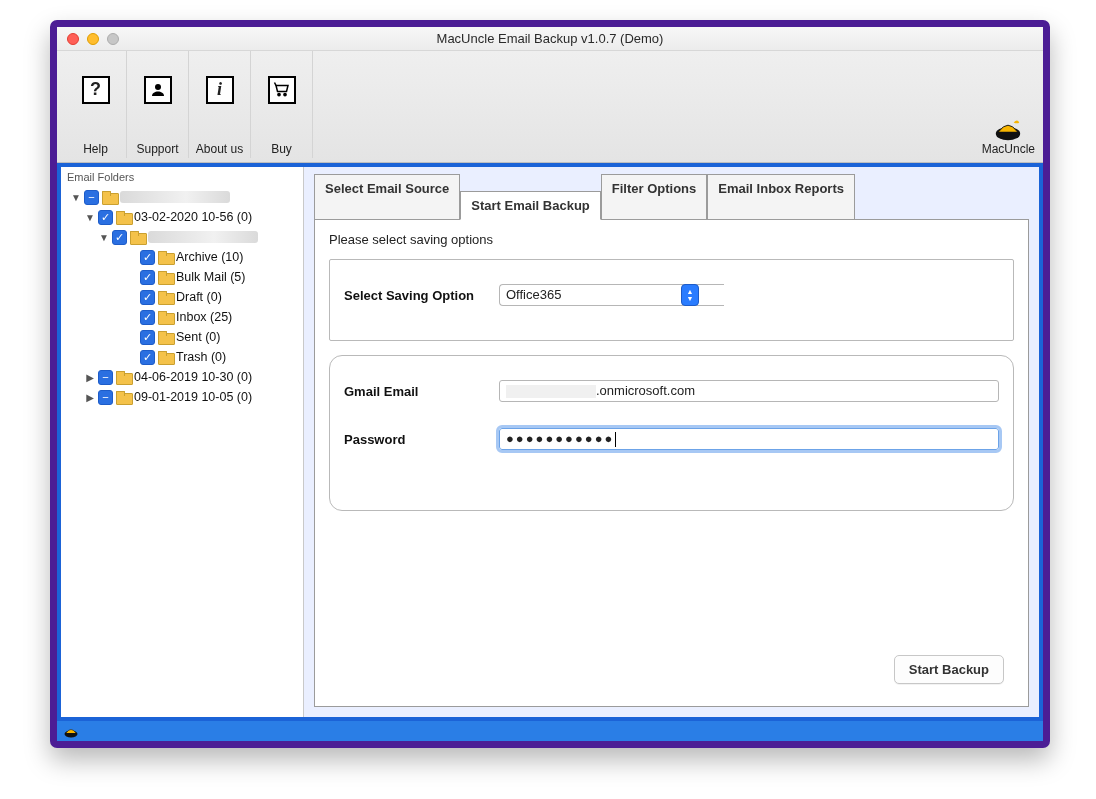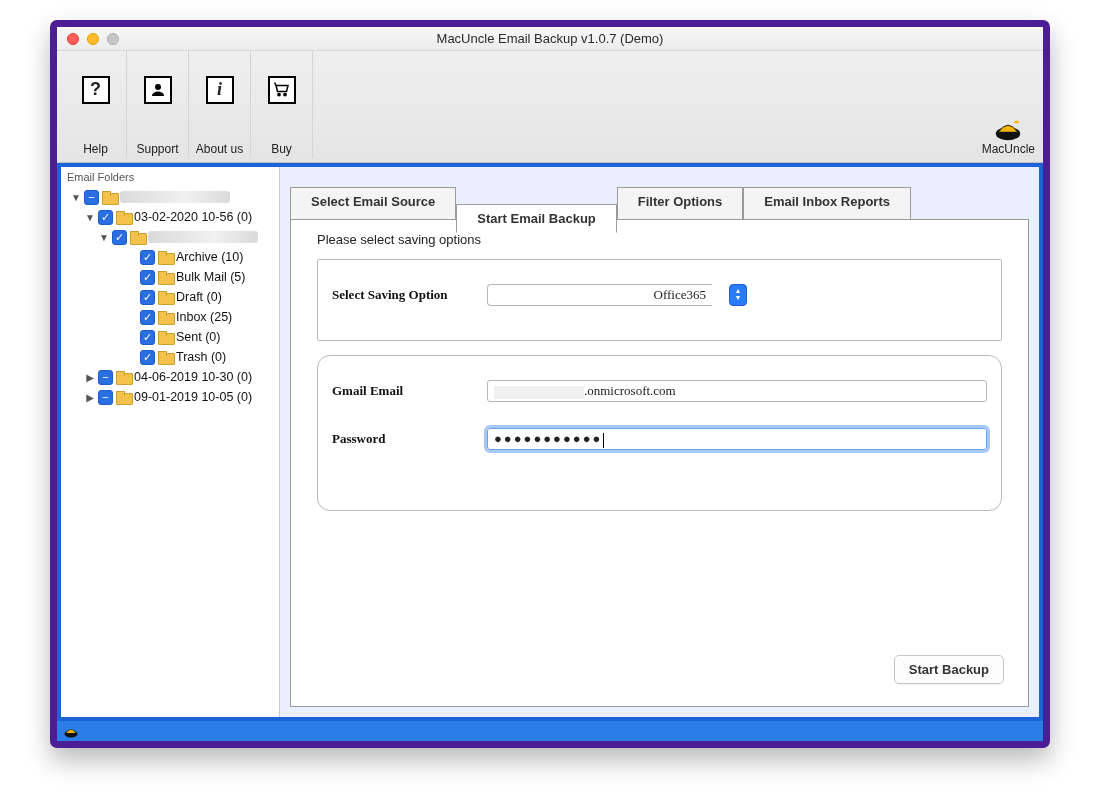--- a/index.html
+++ b/index.html
@@ -140,59 +140,58 @@
     padding:6px 10px 10px 10px;
     background:#eaefff;
     position:relative;
     display:flex;
     flex-direction:column;
   }
   .tabbar { display:flex; gap:0; }
   .tab {
     border:1px solid #9b9b9b;
     background:#f4f4f4;
-    padding:6px 20px;
+    padding:6px 10px;
     font-size:13px;
     font-weight:bold;
     color:#333;
     cursor:pointer;
     position:relative;
-    top:14px;
+    top:1px;
   }
   .tab + .tab { border-left:1px solid #9b9b9b; }
   .tab.active {
     background:#ffffff;
     border-bottom:1px solid #ffffff;
     z-index:2;
     margin-top:17px;
   }
   .tab:not(.active){ font-weight:600; }
   .tabpanel {
     border:1px solid #9b9b9b;
     background:#ffffff;
     flex:1;
-    padding:12px 26px;
+    padding:12px 14px;
     position:relative;
   }
   .instr { font-size:13px; color:#222; margin-bottom:12px; }
 
   .group {
     border:1px solid #b9b9b9;
     background:#ffffff;
     border-radius:2px;
     padding:24px 14px 34px 14px;
     margin-bottom:14px;
-    font-family:Liberation Serif, serif;
   }
   .fieldrow { display:flex; align-items:center; gap:20px; margin-bottom:26px;}
   .fieldrow:last-child { margin-bottom:0;}
   .flabel { width:135px; font-weight:bold; font-size:13px; color:#111;}
 
   .select-wrap {
-    position:relative; width:260px; height:22px;text-align:right;
+    position:relative; width:200px; height:22px;
   }
   .select-box {
     border:1px solid #b6b6b6; border-radius:4px 0 0 4px;
     padding:2px 6px; height:22px; font-size:13px; background:#fff;
     border-right:none; width: 225px;
   }
   .select-btn {
     position:absolute; right:0; top:0; width:18px; height:22px;
     background:#2a7cff; border-radius:4px; color:#fff;
     display:flex; flex-direction:column; align-items:center; justify-content:center;

